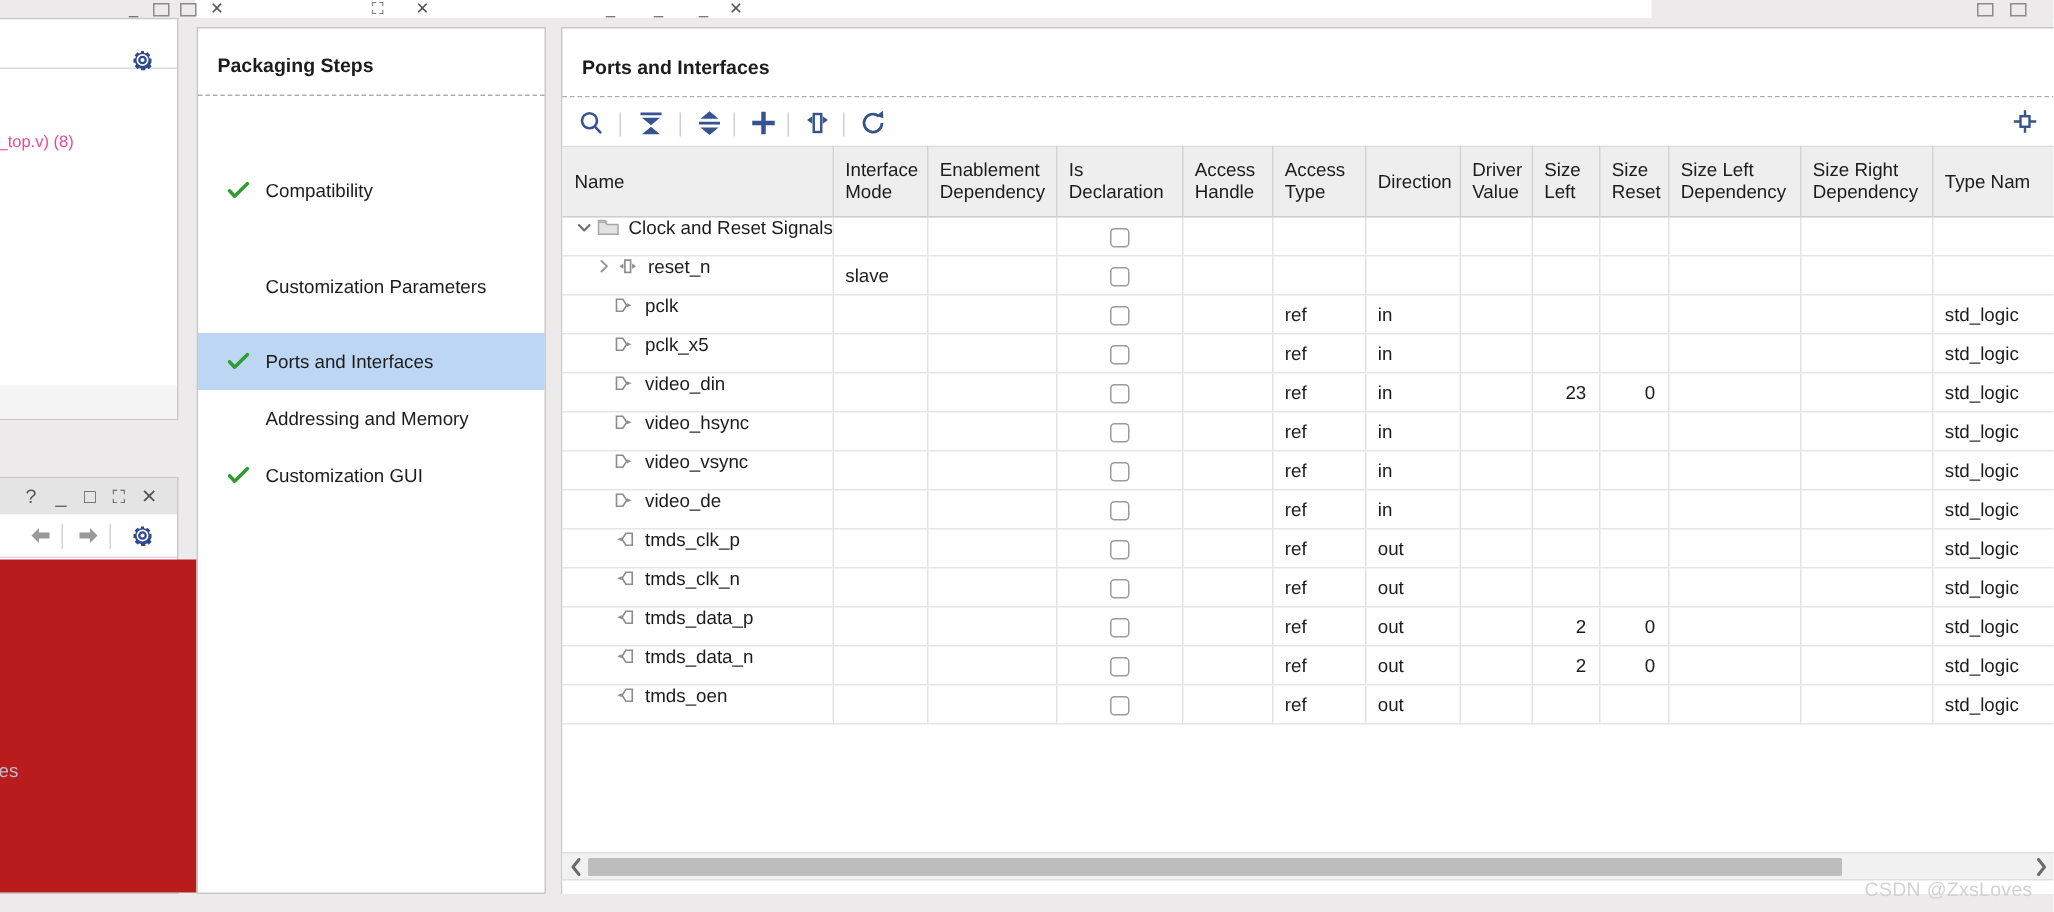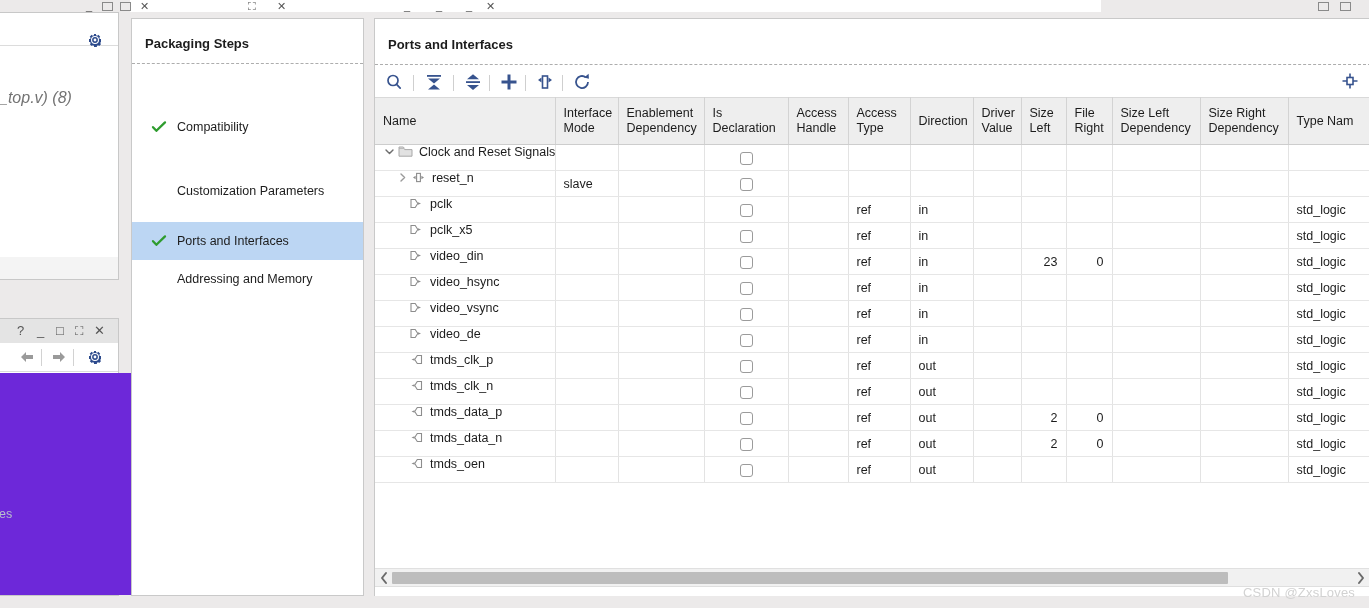--- a/index.html
+++ b/index.html
@@ -24,38 +24,38 @@
   .lpanel-top {
     position: absolute; left: -1px; top: 12px; width: 120px; height: 268px;
     background: #ffffff; border: 1px solid #c8c8c8; border-left: none;
   }
   .lpanel-top .bar {
     position: absolute; left: 0; top: 0; width: 119px; height: 33px;
     background: #ffffff; border-bottom: 1px solid #dcdcdc;
   }
   .gear { position: absolute; width: 16px; height: 16px; }
   .lpanel-top .body { position: absolute; left: 0; top: 34px; width: 119px; bottom: 0; background: #ffffff; }
-  .tree-txt { position: absolute; font-size: 16px; color: #737373; white-space: nowrap; font-style: italic; }
+  .tree-txt { position: absolute; font-size: 11px; color: #ec4899; white-space: nowrap; }
   .dashsep { position: absolute; border-top: 1px dashed #a5a5a5; }
   .lpanel-top .footpad { position: absolute; left: 0; bottom: 0; width: 119px; height: 22px; background: #f4f4f4; }
 
   .lpanel-bot {
     position: absolute; left: -1px; top: 318px; width: 120px; height: 278px;
     background: #ffffff; border: 1px solid #c8c8c8; border-left: none;
   }
   .lpanel-bot .titlebar {
     position: absolute; left: 0; top: 0; width: 119px; height: 24px; background: #e4e4e4;
   }
   .lpanel-bot .toolrow {
     position: absolute; left: 0; top: 24px; width: 119px; height: 29px;
     background: #ffffff; border-bottom: 1px solid #dcdcdc;
   }
   .arrowbtn { position: absolute; width: 20px; height: 20px; }
   .vdiv { position: absolute; width: 1px; background: #d2d2d2; }
-  .lpanel-bot .body { position: absolute; left: 0; top: 54px; width: 135px; bottom: 0; background: #6d28d9; }
+  .lpanel-bot .body { position: absolute; left: 0; top: 54px; width: 135px; bottom: 0; background: #b91c1c; }
   .faint { position: absolute; font-size: 12.5px; color: #b9bfcc; }
 
   
   .steps {
     position: absolute; left: 131px; top: 18px; width: 233px; height: 578px;
     background: #ffffff; border: 1px solid #c9c9c9;
   }
   .steps-title {
     position: absolute; left: 13px; top: 17px;
     font-size: 13px; font-weight: bold; color: #1c1c1c;
@@ -234,20 +234,28 @@
             <path fill="none" stroke="#2e9c2e" stroke-width="2.3" stroke-linecap="round" stroke-linejoin="round" d="M2 7.2l3.4 3.6L14 2.4"></path>
           </svg>
       </span>
       <span class="step-label">Ports and Interfaces</span>
     </div>
 
     <div class="step-row" style="top:241px;">
       <span class="step-label">Addressing and Memory</span>
     </div>
 
+    <div class="step-row" style="top:279px;">
+      <span class="step-check">
+        <svg viewBox="0 0 16 14" width="16" height="14">
+            <path fill="none" stroke="#2e9c2e" stroke-width="2.3" stroke-linecap="round" stroke-linejoin="round" d="M2 7.2l3.4 3.6L14 2.4"></path>
+          </svg>
+      </span>
+      <span class="step-label">Customization GUI</span>
+    </div>
 
   </div>
 
   <div class="main">
     <div class="main-title">Ports and Interfaces</div>
     <div class="main-sep"></div>
 
     <div class="toolbar">
       <div class="tbtn" style="left:8px;">
         <svg viewBox="0 0 22 22" width="22" height="22">
@@ -322,21 +330,21 @@
           <tr>
             <th>Name</th>
             <th>Interface Mode</th>
             <th>Enablement Dependency</th>
             <th>Is Declaration</th>
             <th>Access Handle</th>
             <th>Access Type</th>
             <th>Direction</th>
             <th>Driver Value</th>
             <th>Size Left</th>
-            <th>File Right</th>
+            <th>Size Reset</th>
             <th>Size Left Dependency</th>
             <th>Size Right Dependency</th>
             <th>Type Nam</th>
           </tr>
         </thead>
         <tbody id="tbody">
             <tr>
               <td>
                 <div class="namecell">
                   <span class="chev"><svg viewBox="0 0 13 13" width="13" height="13">

